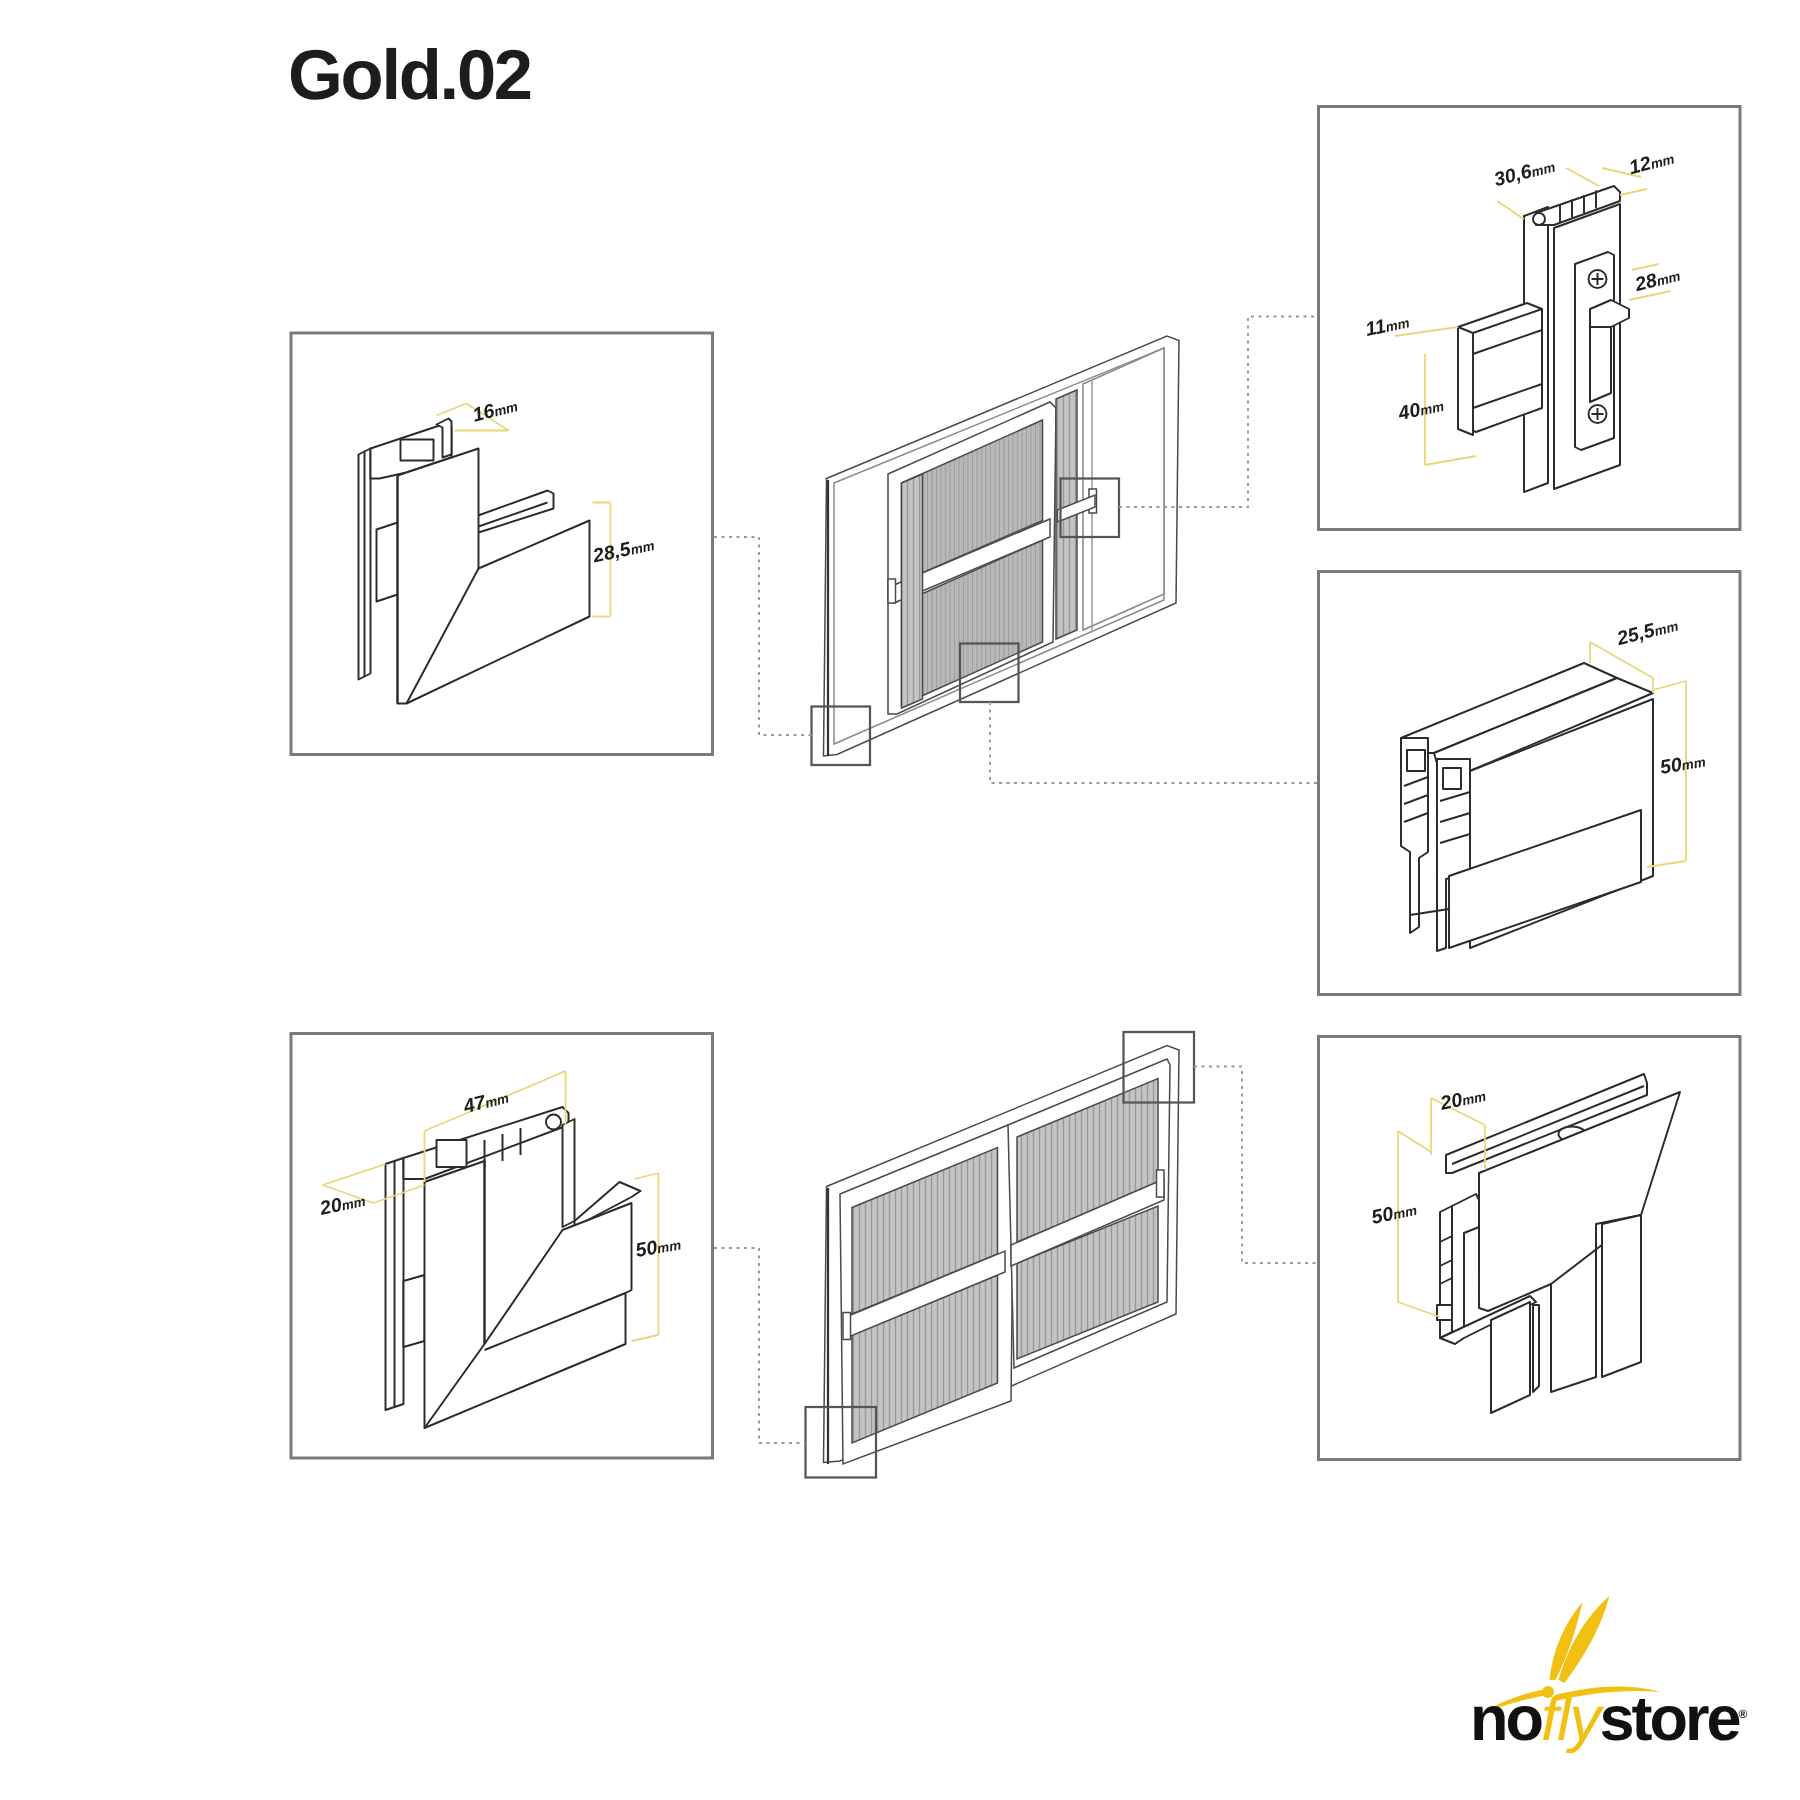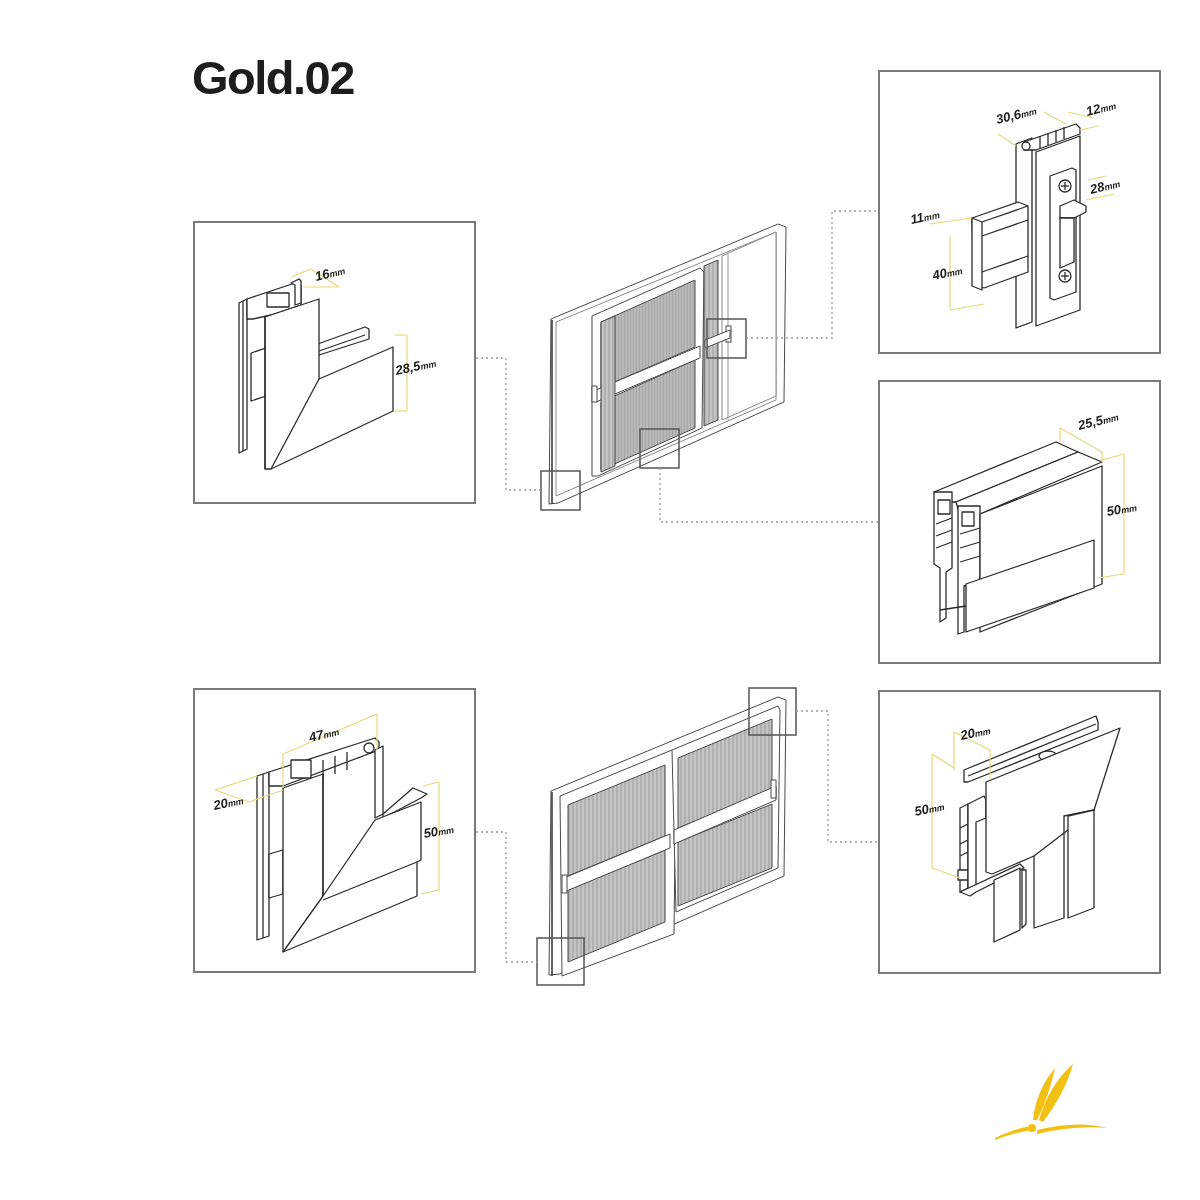--- a/index.html
+++ b/index.html
@@ -1,19 +1,19 @@
 <!DOCTYPE html>
 <html><head>
 <meta charset="utf-8">
 <style>
   html, body { margin: 0; padding: 0; background: #ffffff; }
   body { width: 1200px; height: 1200px; position: relative; overflow: hidden;
          font-family: "Liberation Sans", "DejaVu Sans", sans-serif; color: #1a1a1a; }
   .title { position: absolute; left: 192px; top: 26px; font-size: 47px; font-weight: 700;
-           letter-spacing: -1.5px; color: #1d1d1b; line-height: 1; margin-top: 28px; }
+           letter-spacing: -1.5px; color: #1d1d1b; line-height: 1; }
   .panel { position: absolute; border: 2px solid #7a7a7a; background: #fff; box-sizing: border-box; }
   .panel svg { position: absolute; left: 0; top: 0; }
   .dim { position: absolute; font-style: italic; font-weight: 700; font-size: 13px; color: #1d1d1b;
          white-space: nowrap; transform-origin: left bottom; }
   .dim .unit { font-size: 9px; font-weight: 700; }
   .overlay { position: absolute; left: 0; top: 0; pointer-events: none; }
   .logo { position: absolute; left: 975px; top: 1050px; width: 205px; height: 130px; }
   .logo-text { position: absolute; left: 5px; top: 75px; font-size: 42px; font-weight: 700;
                letter-spacing: -2px; line-height: 1; color: #111; white-space: nowrap; }
   .logo-text .fly { color: #f2c012; font-style: italic; font-weight: 400; letter-spacing: -1px; }
@@ -340,13 +340,16 @@
 <div class="logo">
   <svg width="205" height="130" viewBox="0 0 205 130" style="position:absolute;left:0;top:0;">
     <g fill="#f2c012">
       <path d="M58,70 C60,50 68,32 80,18 C76,36 70,54 62,70 Z"></path>
       <path d="M64,70 C70,48 82,28 98,14 C92,36 80,56 68,72 Z"></path>
       <circle cx="57" cy="78" r="4"></circle>
       <path d="M20,88 C32,82 44,78 56,76 L57,80 C45,82 33,85 20,90 Z"></path>
       <path d="M62,80 C86,74 110,72 132,78 C110,76 86,78 62,84 Z"></path>
     </g>
   </svg>
+  <div class="logo-text">
+    <span>no</span><span class="fly">fly</span><span>store</span><span class="reg">®</span>
+  </div>
 </div>
 
 </body></html>

